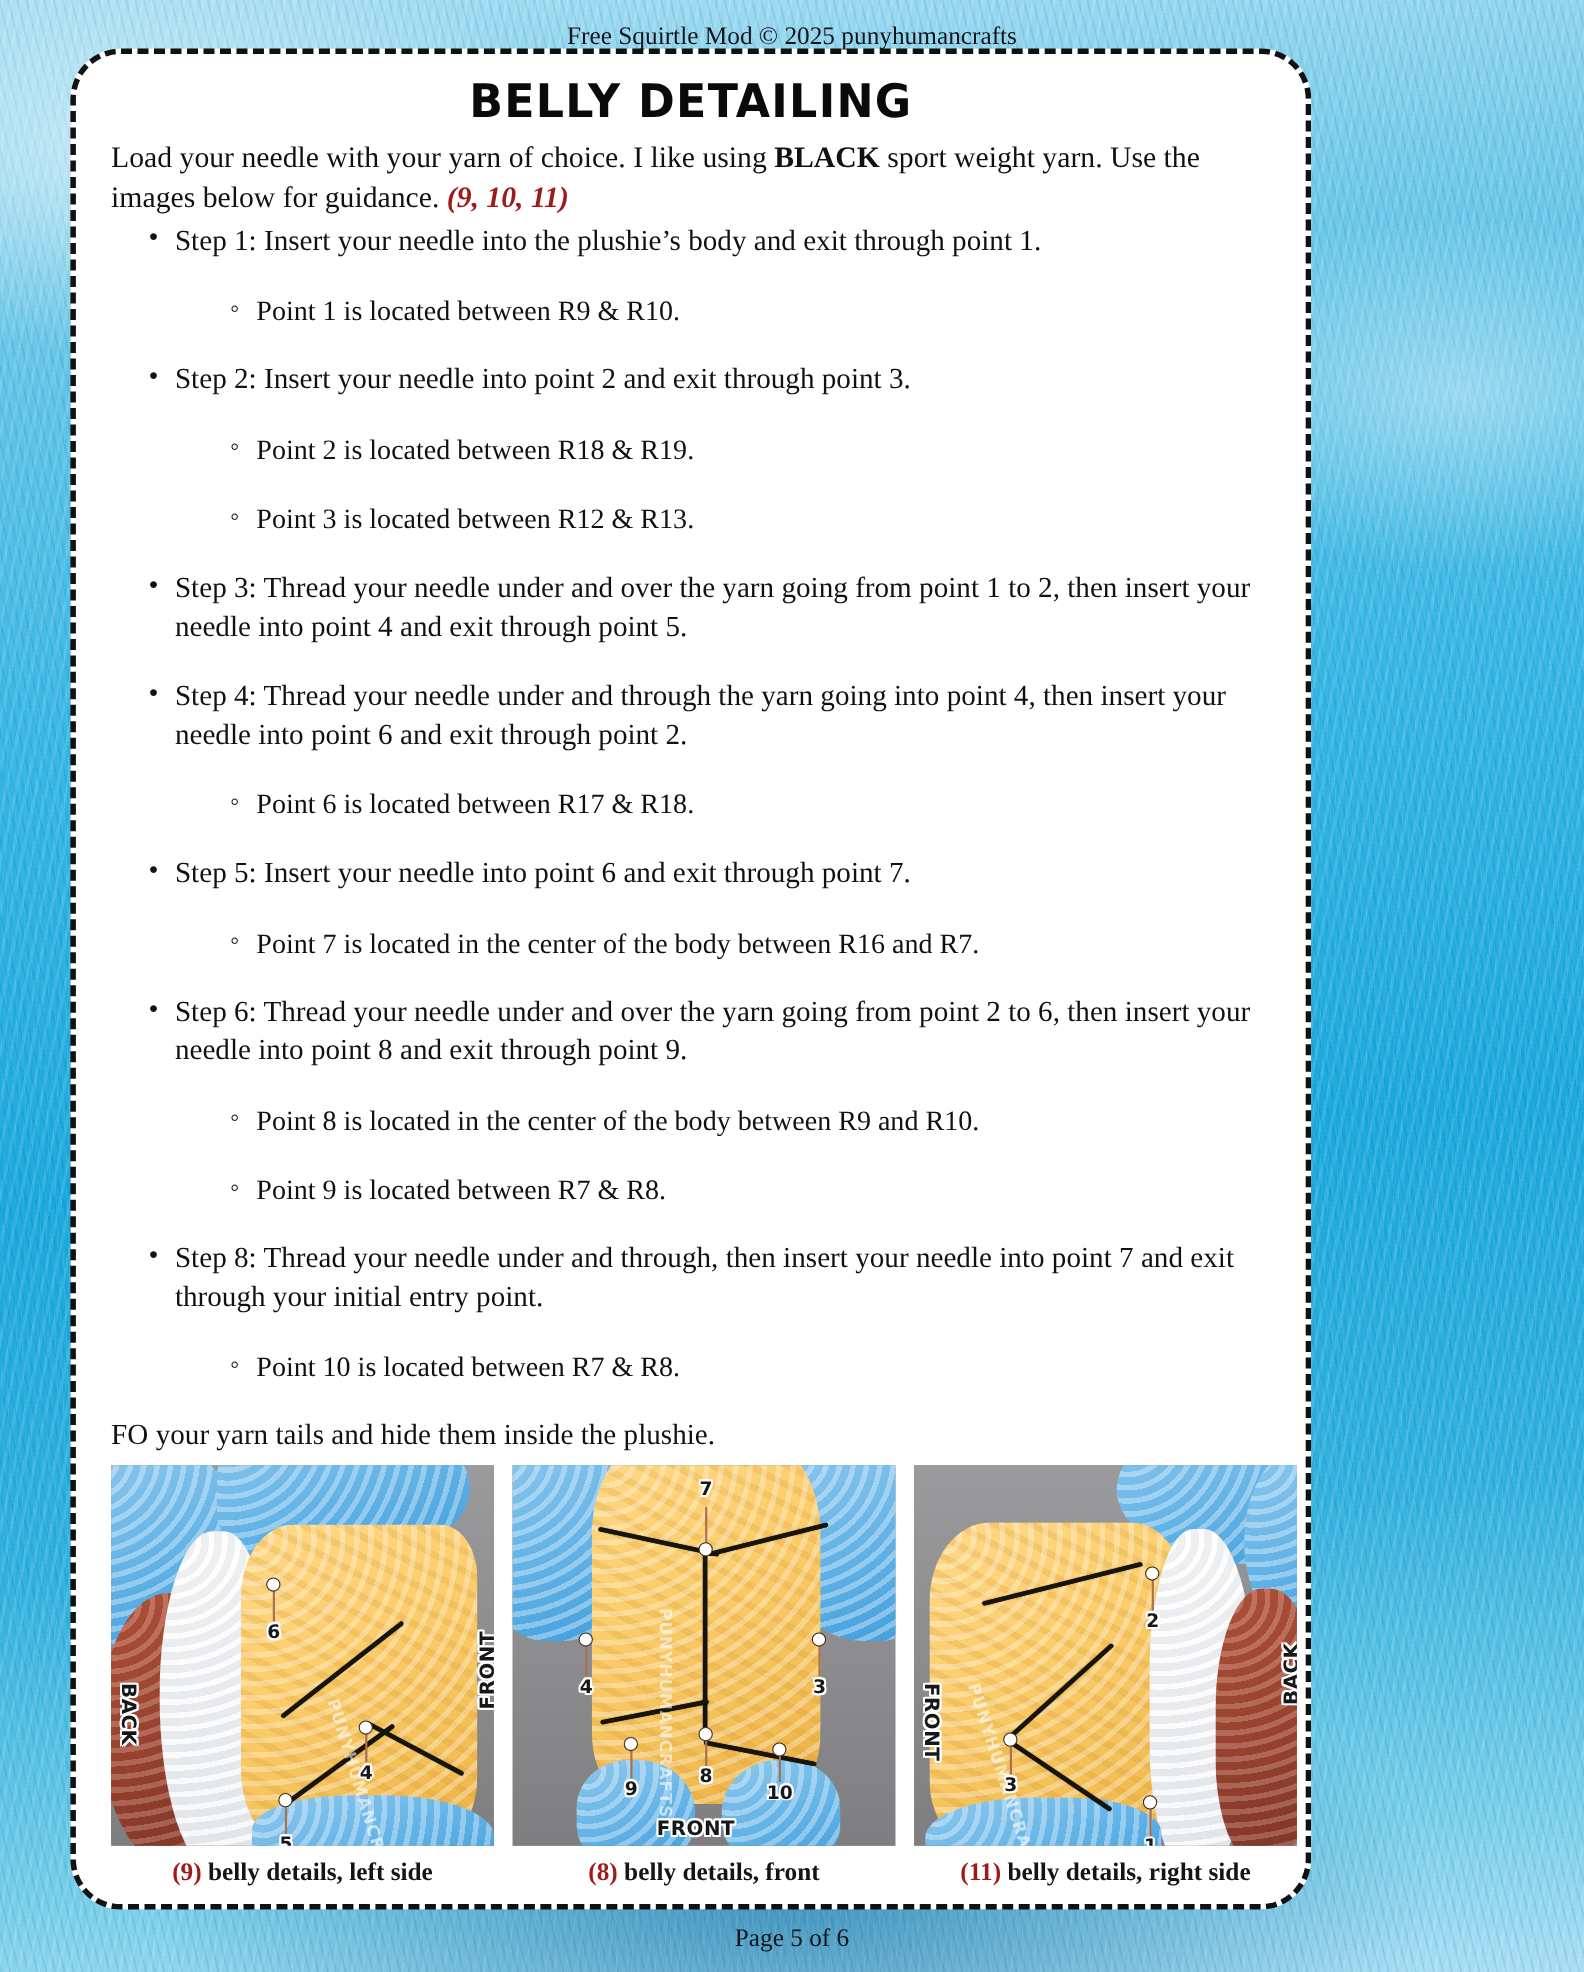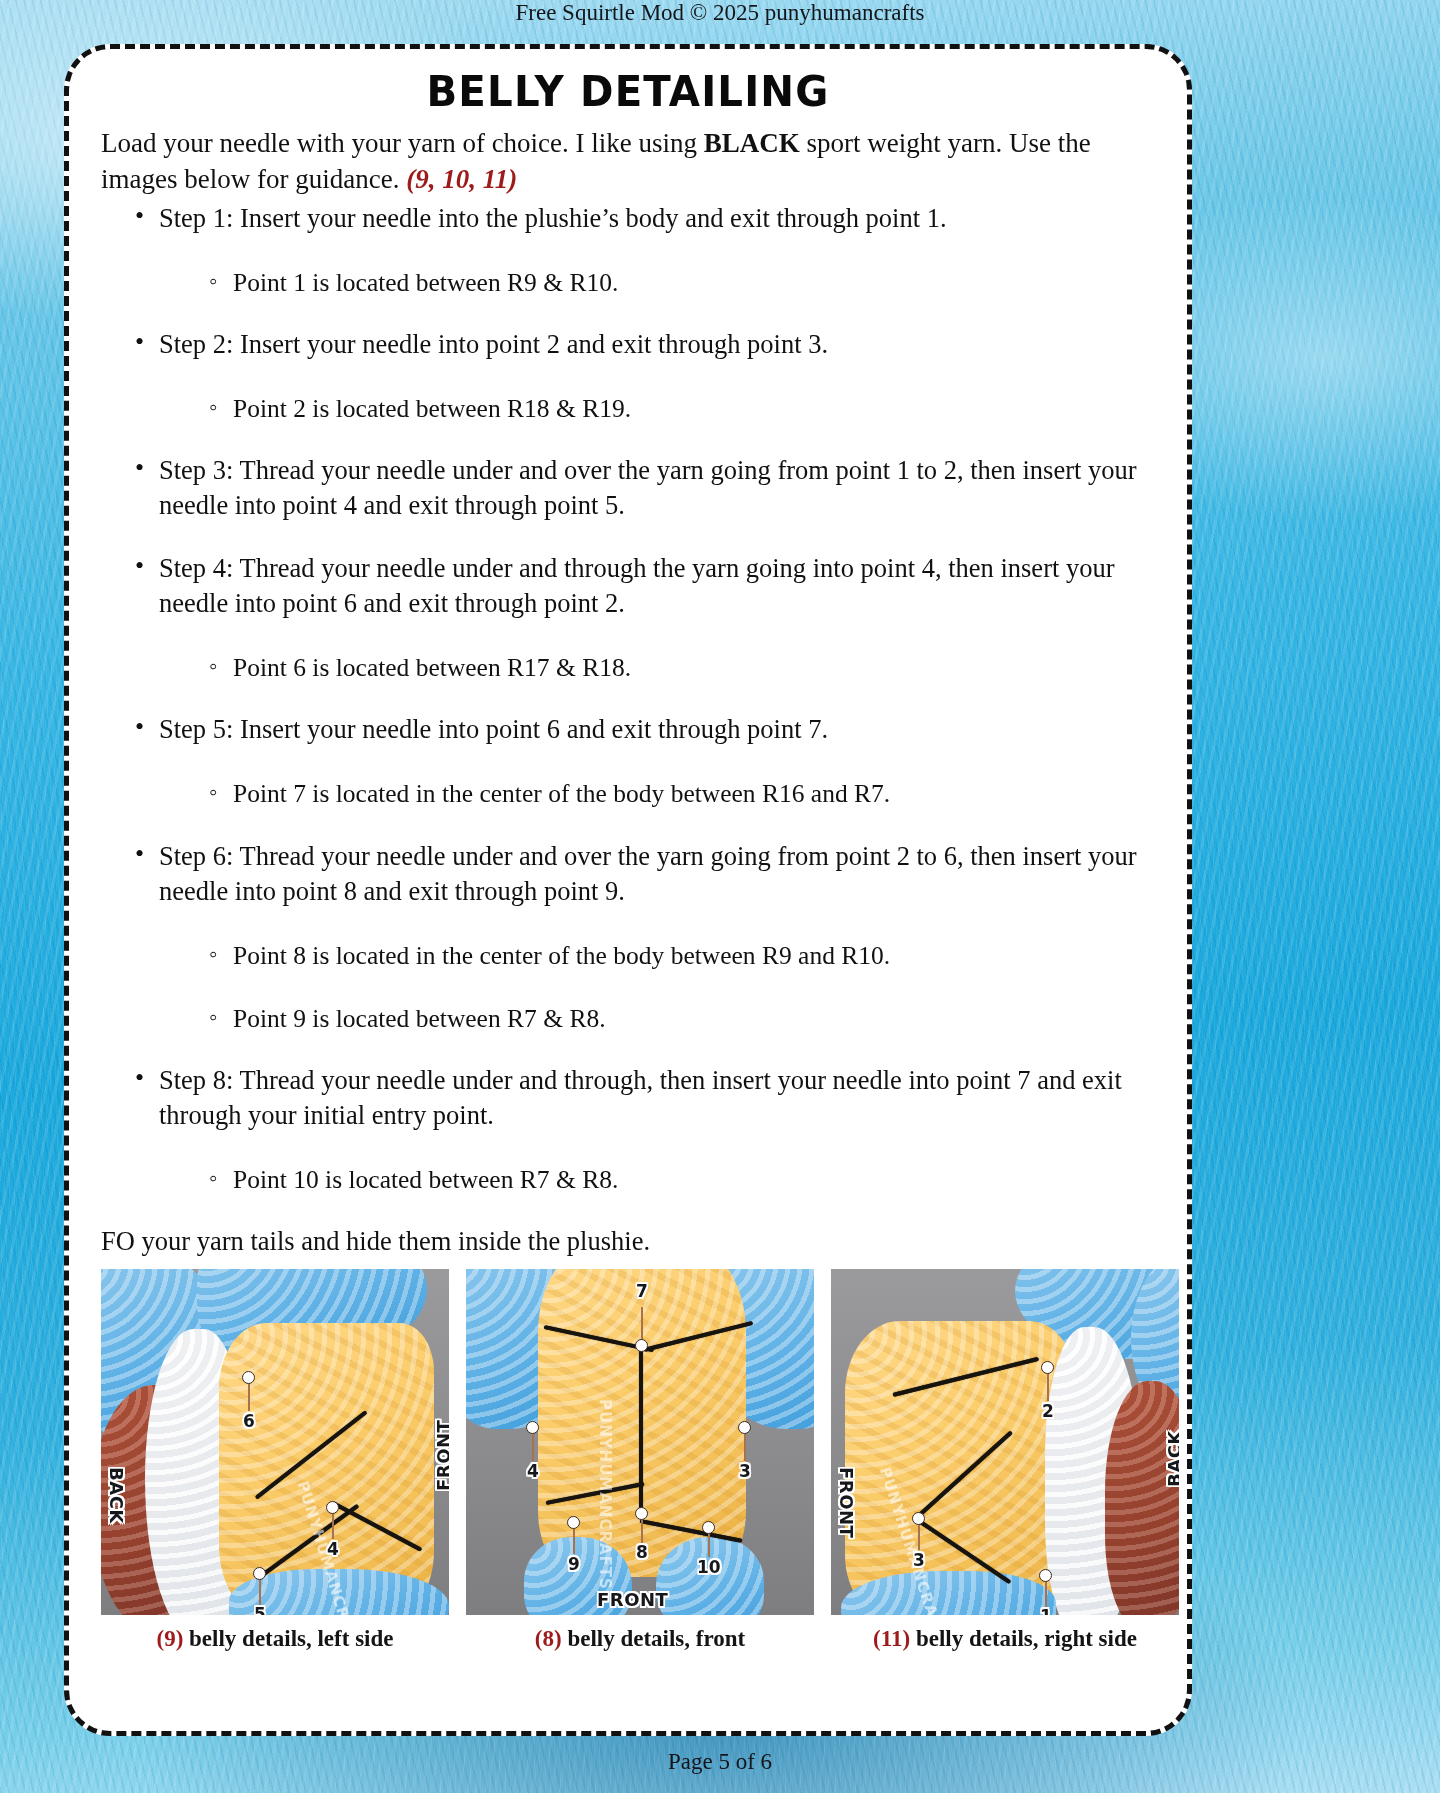--- a/index.html
+++ b/index.html
@@ -39,21 +39,21 @@
 
   
   .page-header, .page-footer {
     position: absolute;
     left: 0; right: 0;
     text-align: center;
     font-size: 23px;
     color: #14151a;
     z-index: 5;
   }
-  .page-header { top: 0; }
+  .page-header { top: 20px; }
   .page-footer { bottom: 18px; }
 
   
   #sheet {
     position: absolute;
     left: 64px;
     top: 44px;
     width: 1128px;
     height: 1692px;
     background: #ffffff;
@@ -287,20 +287,21 @@
         <span class="step-text">Step 1: Insert your needle into the plushie’s body and exit through point 1.</span>
         <ul class="subs">
           <li class="sub">Point 1 is located between R9 &amp; R10.</li>
         </ul>
       </li>
       <div class="gap"></div>
       <li class="step">
         <span class="step-text">Step 2: Insert your needle into point 2 and exit through point 3.</span>
         <ul class="subs">
           <li class="sub">Point 2 is located between R18 &amp; R19.</li>
+          <li class="sub">Point 3 is located between R12 &amp; R13.</li>
         </ul>
       </li>
       <div class="gap"></div>
       <li class="step">
         <span class="step-text">Step 3: Thread your needle under and over the yarn going from point 1 to 2, then insert your needle into point 4 and exit through point 5.</span>
       </li>
       <div class="gap"></div>
       <li class="step">
         <span class="step-text">Step 4: Thread your needle under and through the yarn going into point 4, then insert your needle into point 6 and exit through point 2.</span>
         <ul class="subs">

